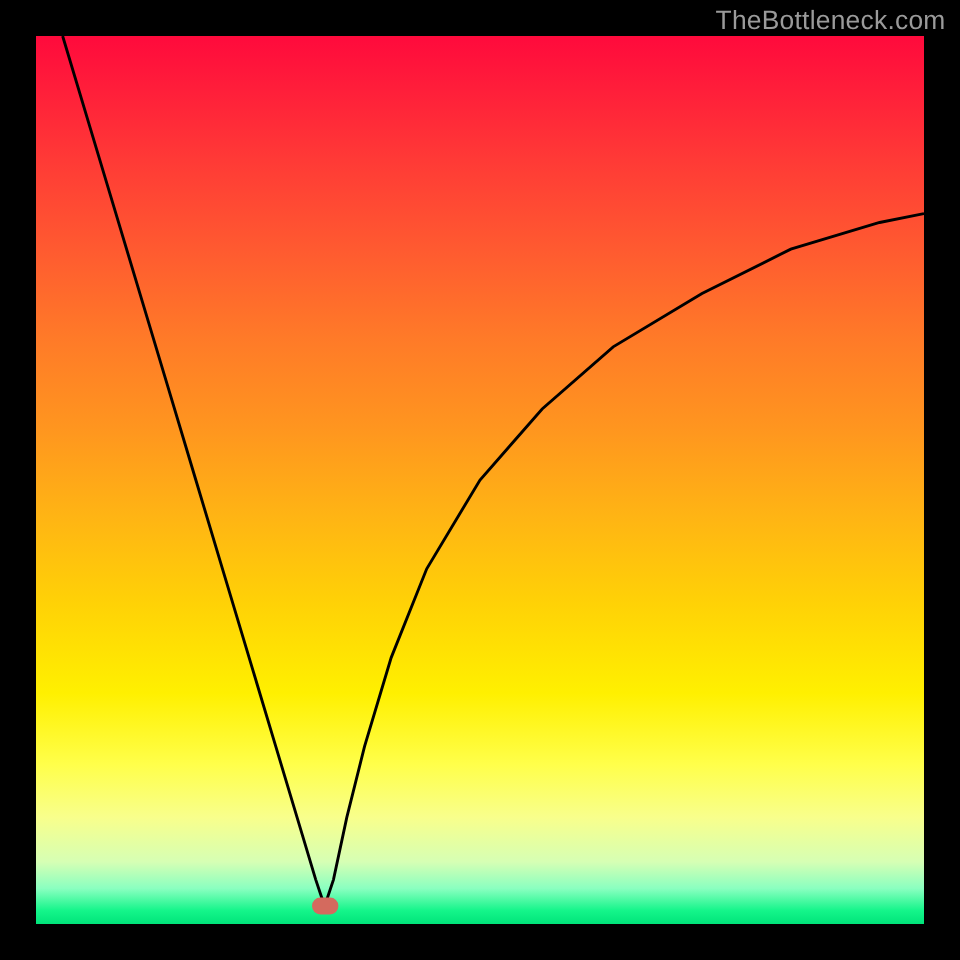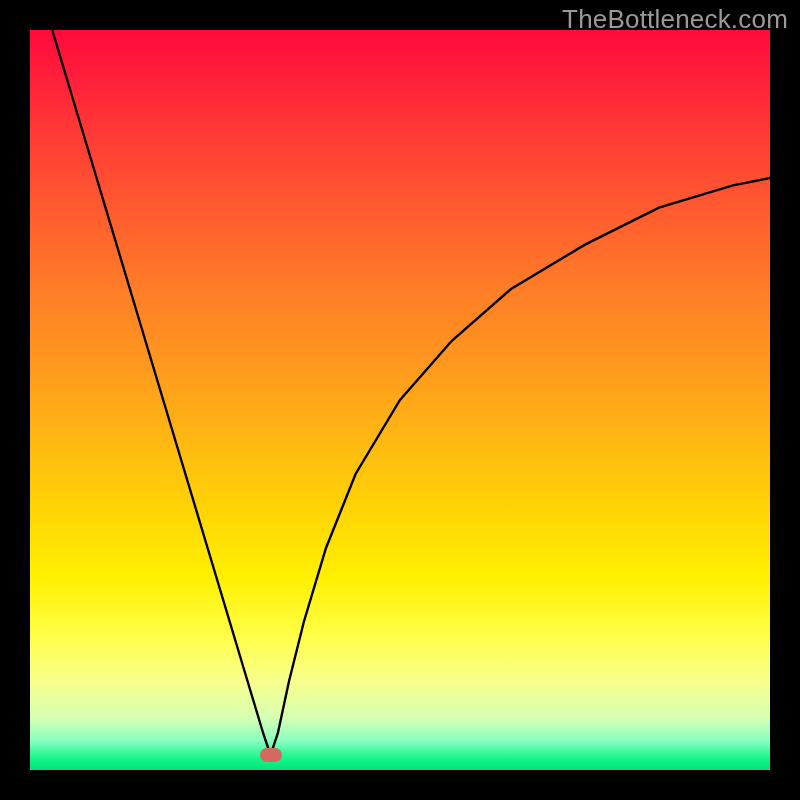--- a/index.html
+++ b/index.html
@@ -50,21 +50,21 @@
     width: 22px;
     height: 14px;
     border-radius: 7px;
     background: #d46a5e;
   }
   .watermark {
     position: absolute;
     top: 4px;
     right: 12px;
     color: #9a9a9a;
-    font-size: 26px;
+    font-size: 22px;
     letter-spacing: 0.2px;
   }
 </style>
 </head>
 <body>
 
 <div class="outer">
   <div class="plot">
     <svg class="curve-svg" viewBox="0 0 740 740" preserveAspectRatio="none">
       <path id="left-path" d="M22.20 0.00 L44.40 74.00 L66.60 148.00 L88.80 222.00 L111.00 296.00 L133.20 370.00 L155.40 444.00 L177.60 518.00 L199.80 592.00 L222.00 666.00 L233.10 703.00 L240.50 725.20" stroke="#000" stroke-width="2.4" fill="none"></path>

